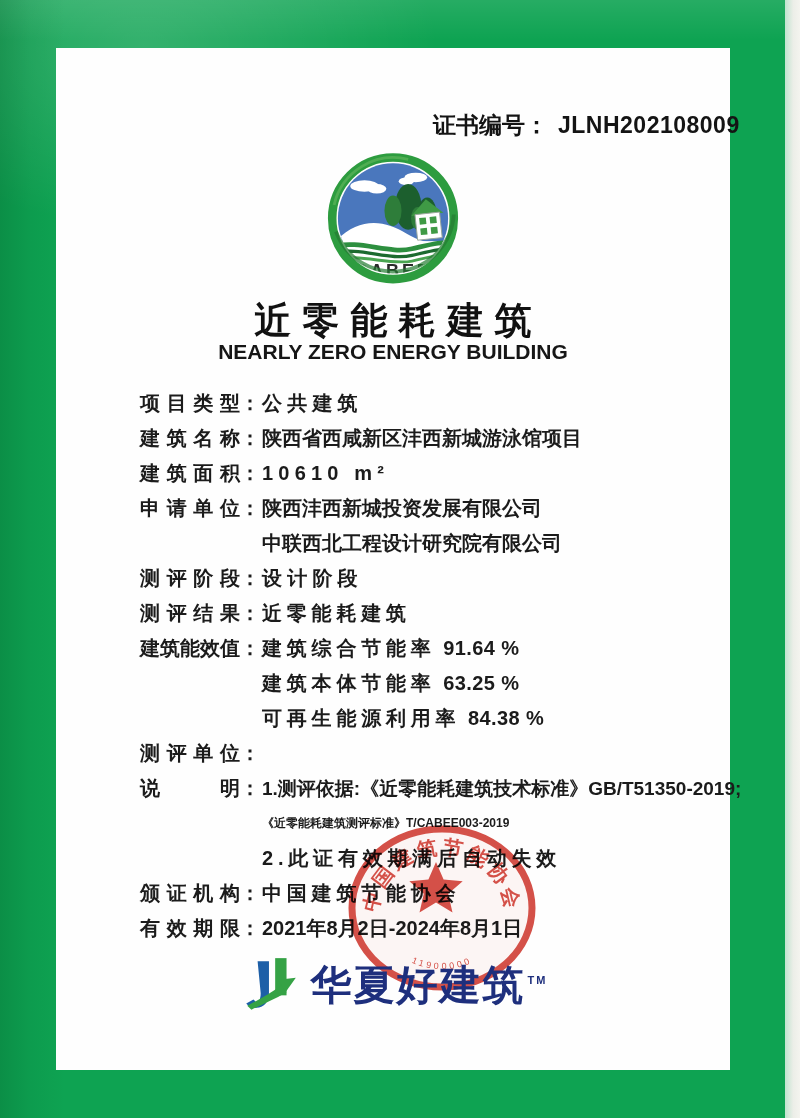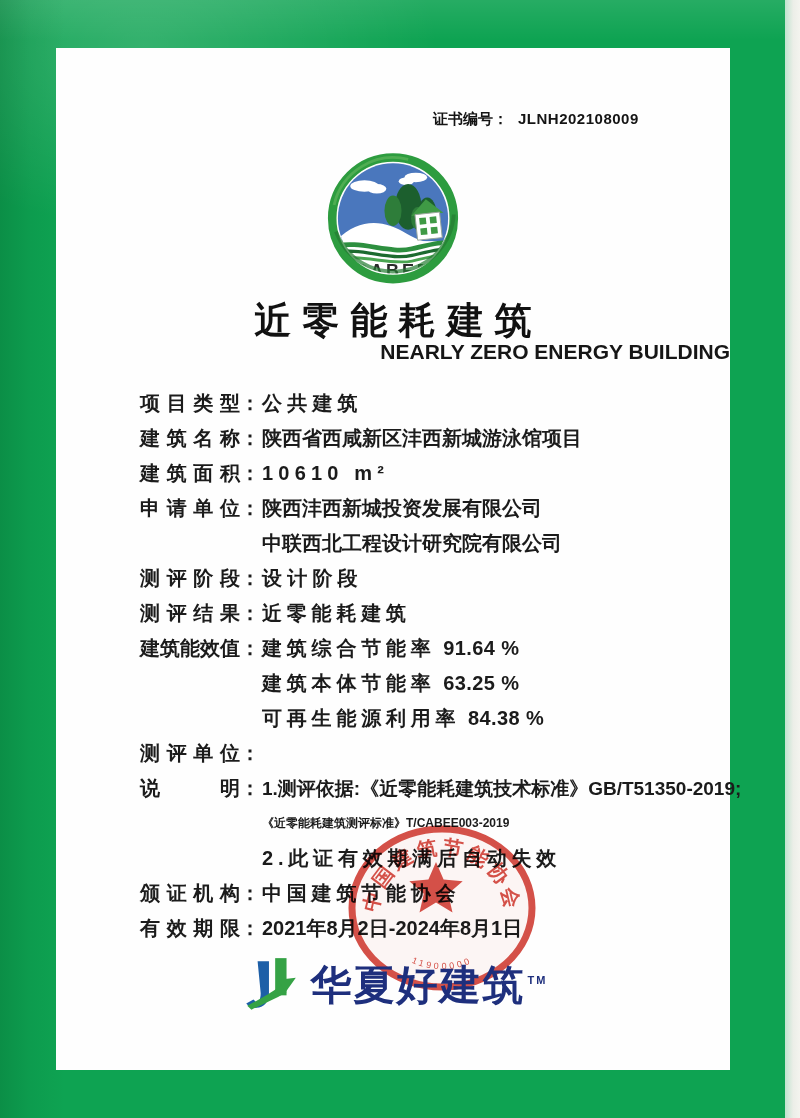--- a/index.html
+++ b/index.html
@@ -22,35 +22,35 @@
   .photo-edge-right {
     position:absolute; right:0; top:0; width:15px; height:1118px;
     background:linear-gradient(90deg,#bfe4cf, #eceee8 55%, #f4f4ef);
   }
   .panel {
     position:absolute; left:56px; top:48px; width:674px; height:1022px;
     background:#fefefe;
   }
   .cert-no {
     position:absolute; left:377px; top:62px;
-    font-size:15px; font-weight:700; color:#141414; white-space:nowrap;
+    font-size:23px; font-weight:700; color:#141414; white-space:nowrap;
   }
   .cert-no .num { margin-left:10px; letter-spacing:.5px; }
   .logo-wrap {
     position:absolute; left:0; top:100px; width:674px;
     display:flex; justify-content:center;
   }
   .title-cn {
     position:absolute; left:0; top:248px; width:674px;
     text-align:center; font-size:37px; font-weight:700; color:#111;
     letter-spacing:.30em; text-indent:.30em; white-space:nowrap;
   }
   .title-en {
     position:absolute; left:0; top:292px; width:674px;
-    text-align:right; font-size:21px; font-weight:700; color:#161616;
+    text-align:center; font-size:21px; font-weight:700; color:#161616;
     letter-spacing:0; white-space:nowrap;
   }
   .fields {
     position:absolute; left:84px; top:338px; width:566px;
     font-size:20px; font-weight:600; color:#1b1b1b;
   }
   .row { display:flex; align-items:flex-start; }
   .lab { flex:0 0 122px; display:flex; line-height:35px; white-space:nowrap; }
   .lab-t { display:inline-flex; justify-content:space-between; width:100px; }
   .lab-c { width:20px; }

